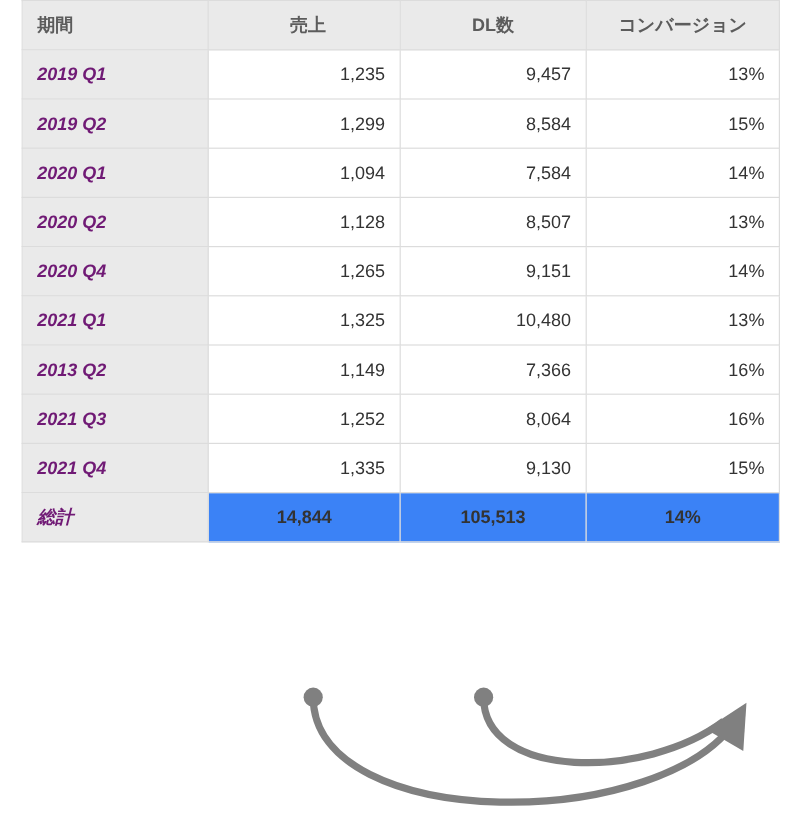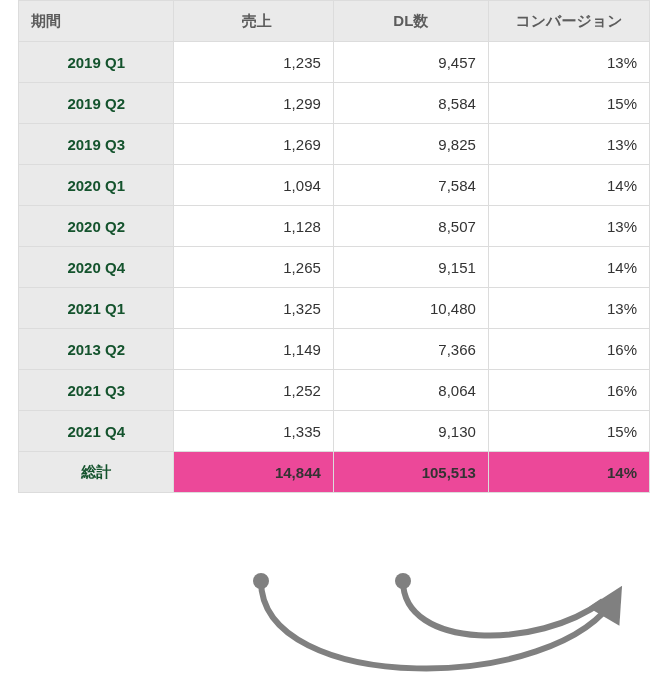--- a/index.html
+++ b/index.html
@@ -36,36 +36,38 @@
     font-weight:bold;
     text-align:center;
     margin-top:13px;
   }
   thead th.period{ text-align:left; width:140px;}
   thead th.sales{ width:140px;padding-left:18px;}
   thead th.dl{ width:140px;}
   thead th.conv{ width:150px;}
   tbody td.period{
     background:#eaeaea;
-    color:#14532d;
+    color:#701a75;
     font-weight:bold;
-    text-align:center;
+    text-align:left;
     white-space:nowrap;
+    font-style:italic;
   }
   tbody td.num{
     text-align:right;
     color:#333;
     font-variant-numeric: tabular-nums;
   }
   tbody tr.total td.period{
     background:#eaeaea;
   }
   tbody tr.total td.num{
-    background:#ec4899;
+    background:#3b82f6;
     font-weight:bold;
+    text-align:center;
   }
   svg.arrows{
     position:absolute;
     left:18px;
     top:0;
     width:632px;
     height:700px;
     pointer-events:none;
   }
 </style>
@@ -87,26 +89,20 @@
           <td class="period">2019 Q1</td>
           <td class="num">1,235</td>
           <td class="num">9,457</td>
           <td class="num">13%</td>
         </tr>
         <tr>
           <td class="period">2019 Q2</td>
           <td class="num">1,299</td>
           <td class="num">8,584</td>
           <td class="num">15%</td>
-        </tr>
-        <tr>
-          <td class="period">2019 Q3</td>
-          <td class="num">1,269</td>
-          <td class="num">9,825</td>
-          <td class="num">13%</td>
         </tr>
         <tr>
           <td class="period">2020 Q1</td>
           <td class="num">1,094</td>
           <td class="num">7,584</td>
           <td class="num">14%</td>
         </tr>
         <tr>
           <td class="period">2020 Q2</td>
           <td class="num">1,128</td>

